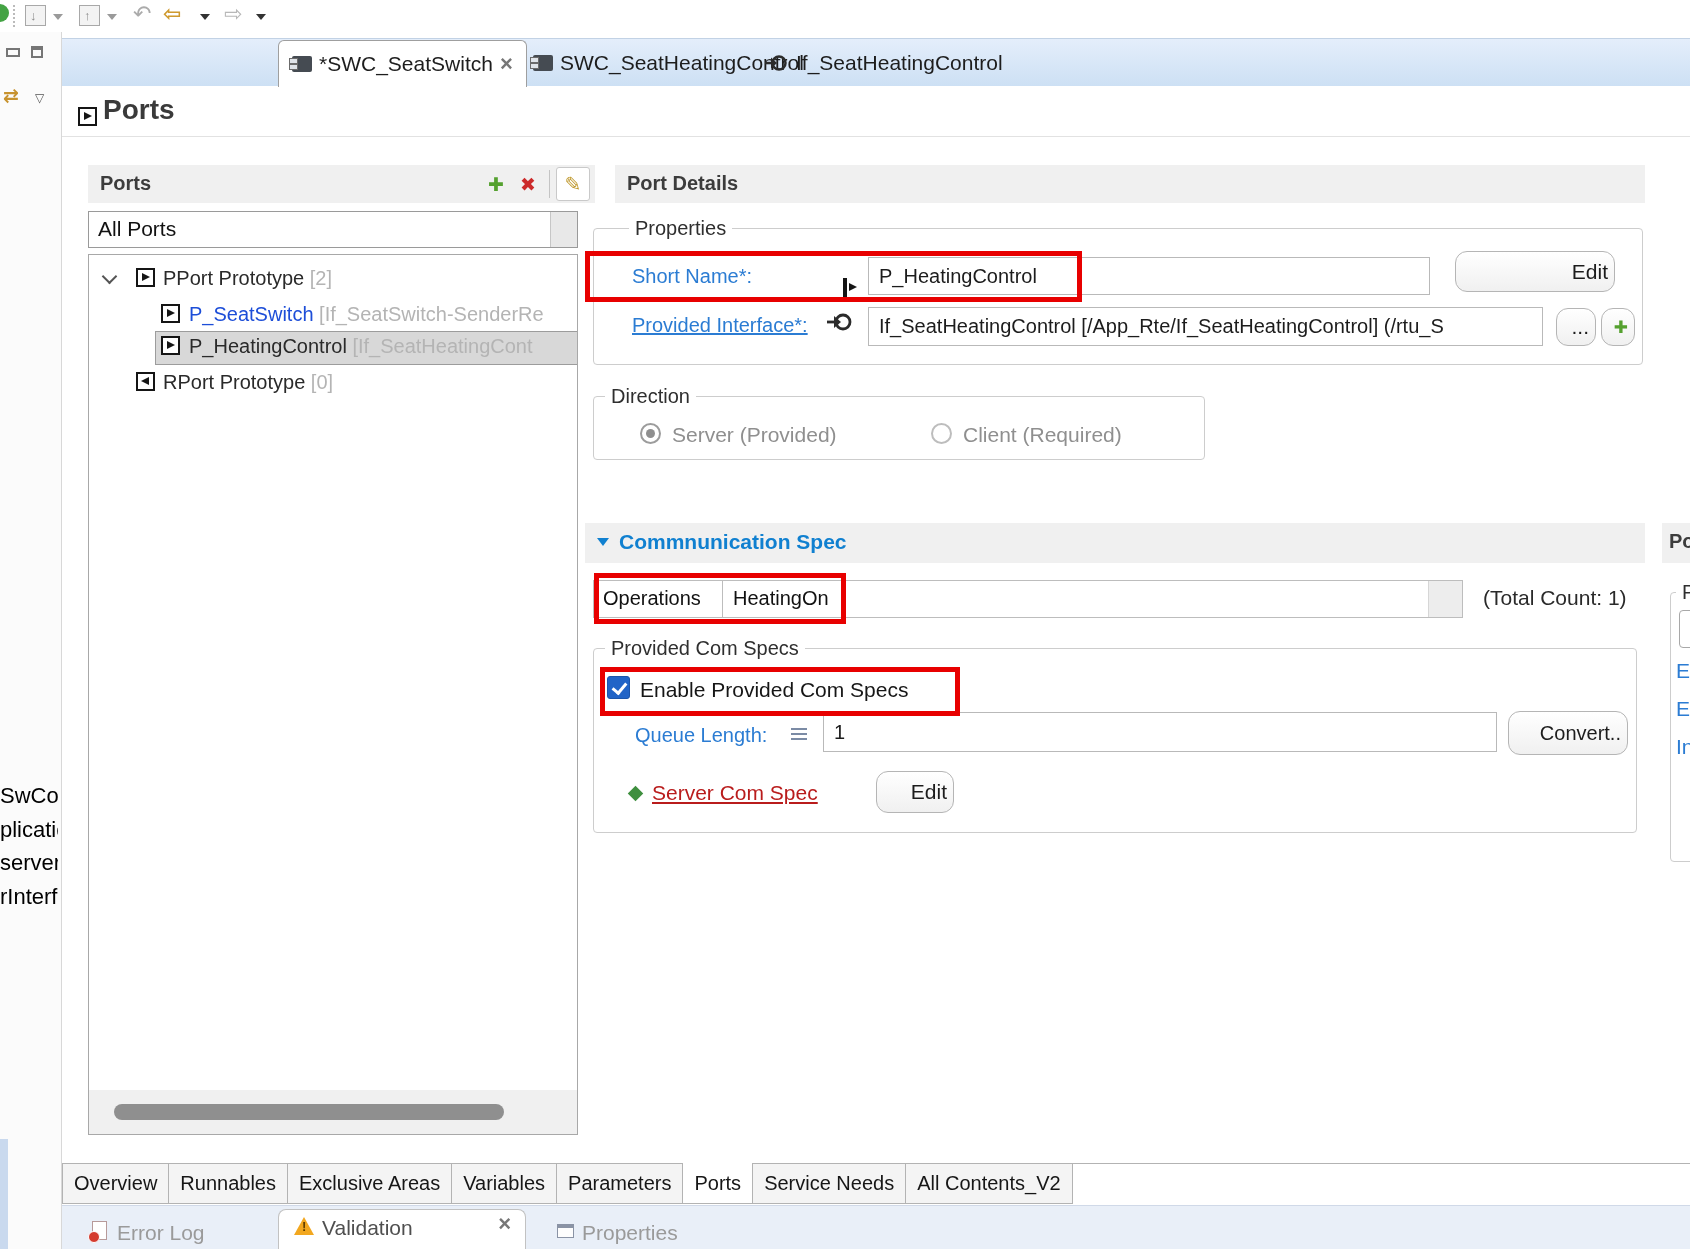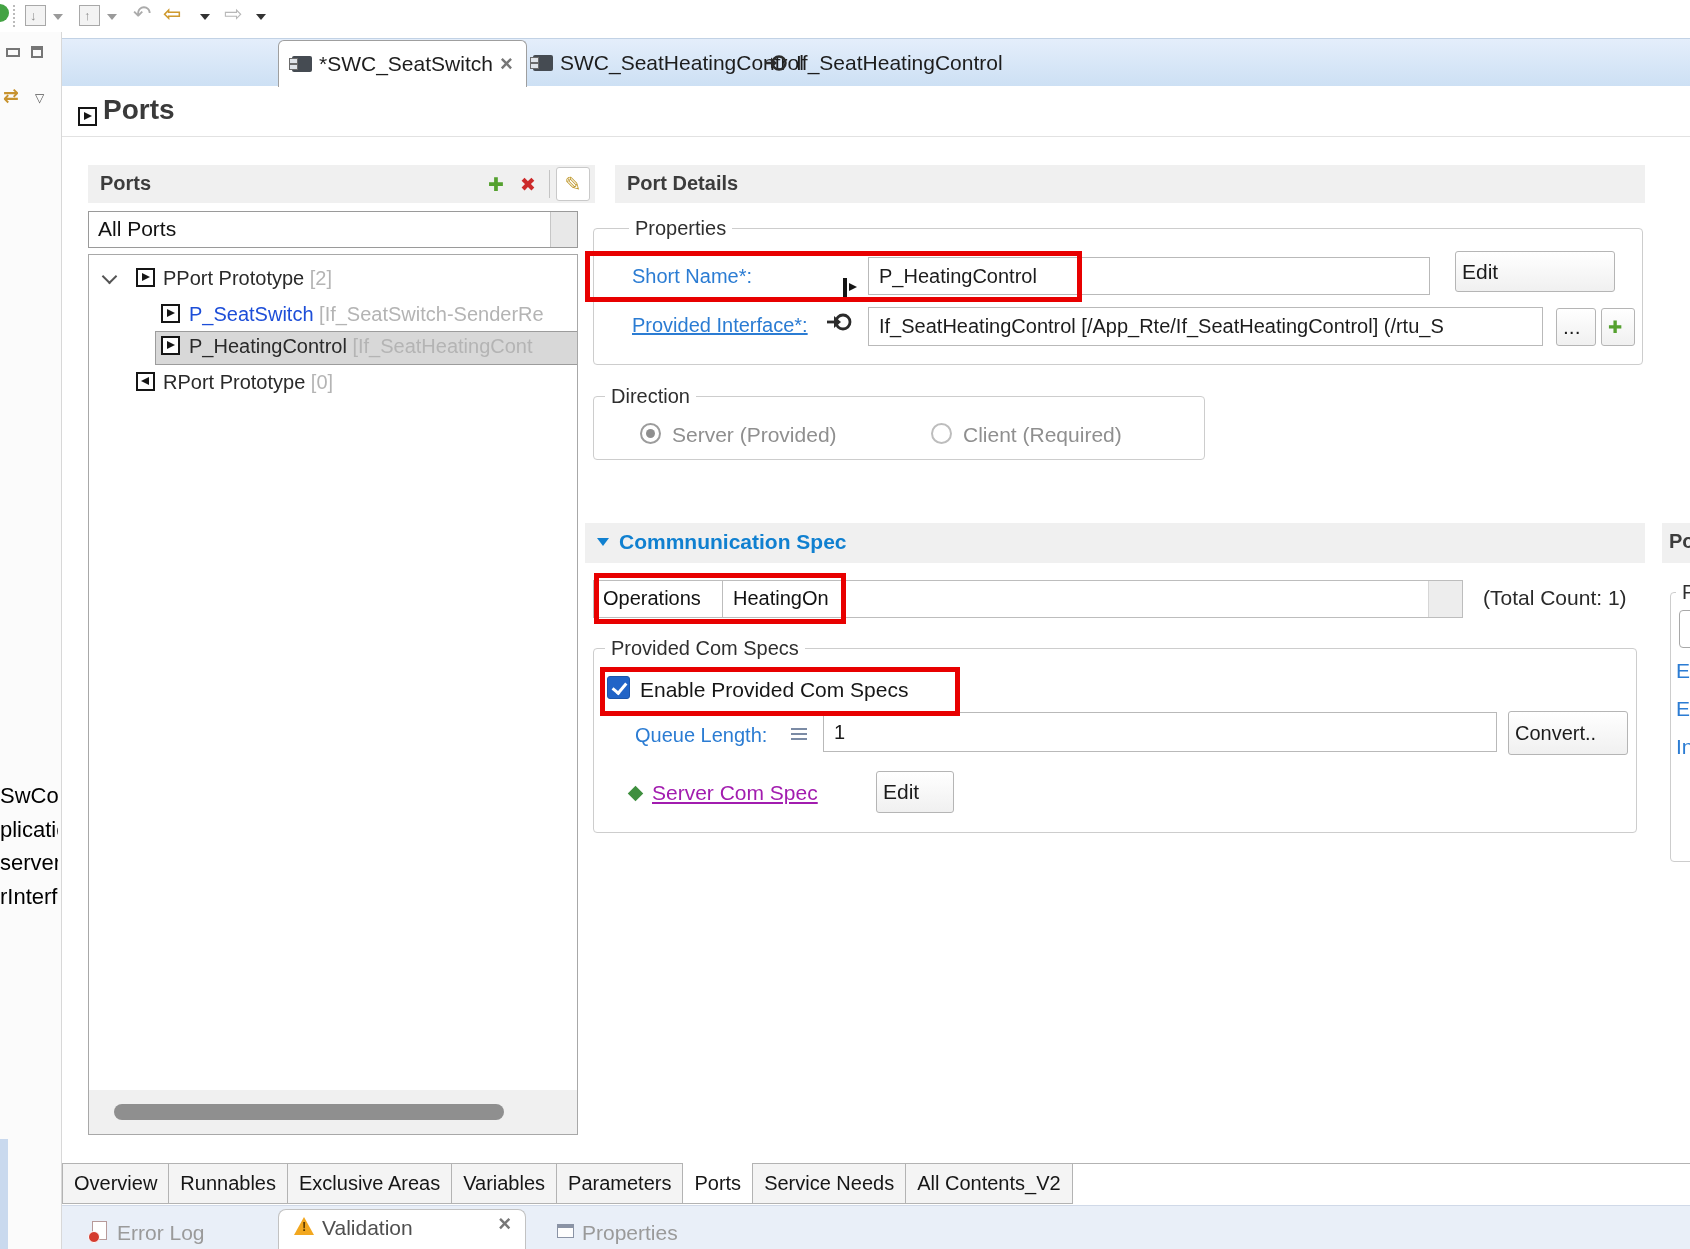--- a/index.html
+++ b/index.html
@@ -93,22 +93,22 @@
 #fs-props-legend{left:629px;top:217px}
 .bluelbl{color:#2b7cd3;font-size:20px;white-space:nowrap}
 #lbl-shortname{left:632px;top:265px}
 #ic-sn{left:843px;top:261px}
 .tinput{position:absolute;border:1px solid #b9b9b9;background:#fff;font-size:20px;color:#1c1c1c;padding:0 10px;font-family:inherit}
 #in-shortname{left:868px;top:257px;width:562px;height:38px}
 #btn-edit1{left:1455px;top:251px;width:160px;height:41px}
 #lbl-providedif{left:632px;top:314px;text-decoration:underline}
 #ic-cs{left:827px;top:310px}
 #in-providedif{left:868px;top:307px;width:675px;height:39px;white-space:nowrap;overflow:hidden}
-.btn{position:absolute;background:linear-gradient(#ffffff,#f0f0f0);border:1px solid #b5b5b5;border-radius:3px;
-     font-size:21px;color:#1c1c1c;display:flex;align-items:center;justify-content:flex-start;font-family:inherit}
+.btn{position:absolute;background:linear-gradient(#ffffff,#f0f0f0);border:1px solid #b5b5b5;border-radius:12px;
+     font-size:21px;color:#1c1c1c;display:flex;align-items:center;justify-content:flex-end;font-family:inherit}
 #btn-dots{left:1556px;top:308px;width:40px;height:38px}
 #btn-plus{left:1601px;top:308px;width:34px;height:38px}
 #btn-plus::before{content:"✚";color:#55a12f;font-weight:bold;font-size:17px}
 #fs-dir{left:593px;top:396px;width:612px;height:64px}
 #fs-dir-legend{left:605px;top:385px}
 .radio{position:absolute;width:21px;height:21px;border-radius:50%;background:#fff}
 #radio1{left:640px;top:423px;border:2px solid #9c9c9c}
 #radio1::after{content:"";position:absolute;left:4px;top:4px;width:9px;height:9px;border-radius:50%;background:#8f8f8f}
 #radio2{left:931px;top:423px;border:2px solid #bdbdbd}
 .graylbl{position:absolute;color:#8f8f8f;font-size:21px;white-space:nowrap}
@@ -128,21 +128,21 @@
 #fs-pcs-legend{left:605px;top:637px}
 #cb{left:607px;top:676px;width:23px;height:23px;background:#2164c7;border-radius:3px;border:1px solid #1b55ab}
 #cb::after{content:"";position:absolute;left:7px;top:3px;width:6px;height:11px;border-right:3px solid #fff;border-bottom:3px solid #fff;transform:rotate(40deg)}
 #cb-label{left:640px;top:678px;font-size:21px;color:#161616;white-space:nowrap}
 #lbl-queue{left:635px;top:724px}
 #ic-queue{left:791px;top:728px;width:16px;height:13px;
   background:repeating-linear-gradient(#7b8ba5 0 2px,transparent 2px 5px)}
 #in-queue{left:823px;top:712px;width:674px;height:40px}
 #btn-convert{left:1508px;top:711px;width:120px;height:44px;font-size:20px}
 #ic-diamond{left:630px;top:788px;width:11px;height:11px;background:#3f8f3f;transform:rotate(45deg)}
-#lnk-scs{left:652px;top:781px;font-size:21px;color:#a21caf;text-decoration:underline;white-space:nowrap}
+#lnk-scs{left:652px;top:781px;font-size:21px;color:#b91c1c;text-decoration:underline;white-space:nowrap}
 #btn-edit2{left:876px;top:771px;width:78px;height:42px}
 
 #rp-header{left:1662px;top:523px;width:40px;height:40px;background:#f0f0f0;overflow:hidden}
 #rp-title{position:absolute;left:7px;top:7px;font-size:20px;font-weight:bold;color:#3c3c3c;white-space:nowrap}
 #rp-fs{left:1670px;top:592px;width:40px;height:270px}
 #rp-legend{left:1676px;top:581px}
 #rp-field{left:1679px;top:610px;width:30px;height:38px;border:1px solid #a8a8a8;border-radius:4px;background:#fff}
 .rp-link{position:absolute;left:1676px;color:#2b7cd3;font-size:21px;white-space:nowrap}
 #rp-l0{top:659px}#rp-l1{top:697px}#rp-l2{top:735px}
 

